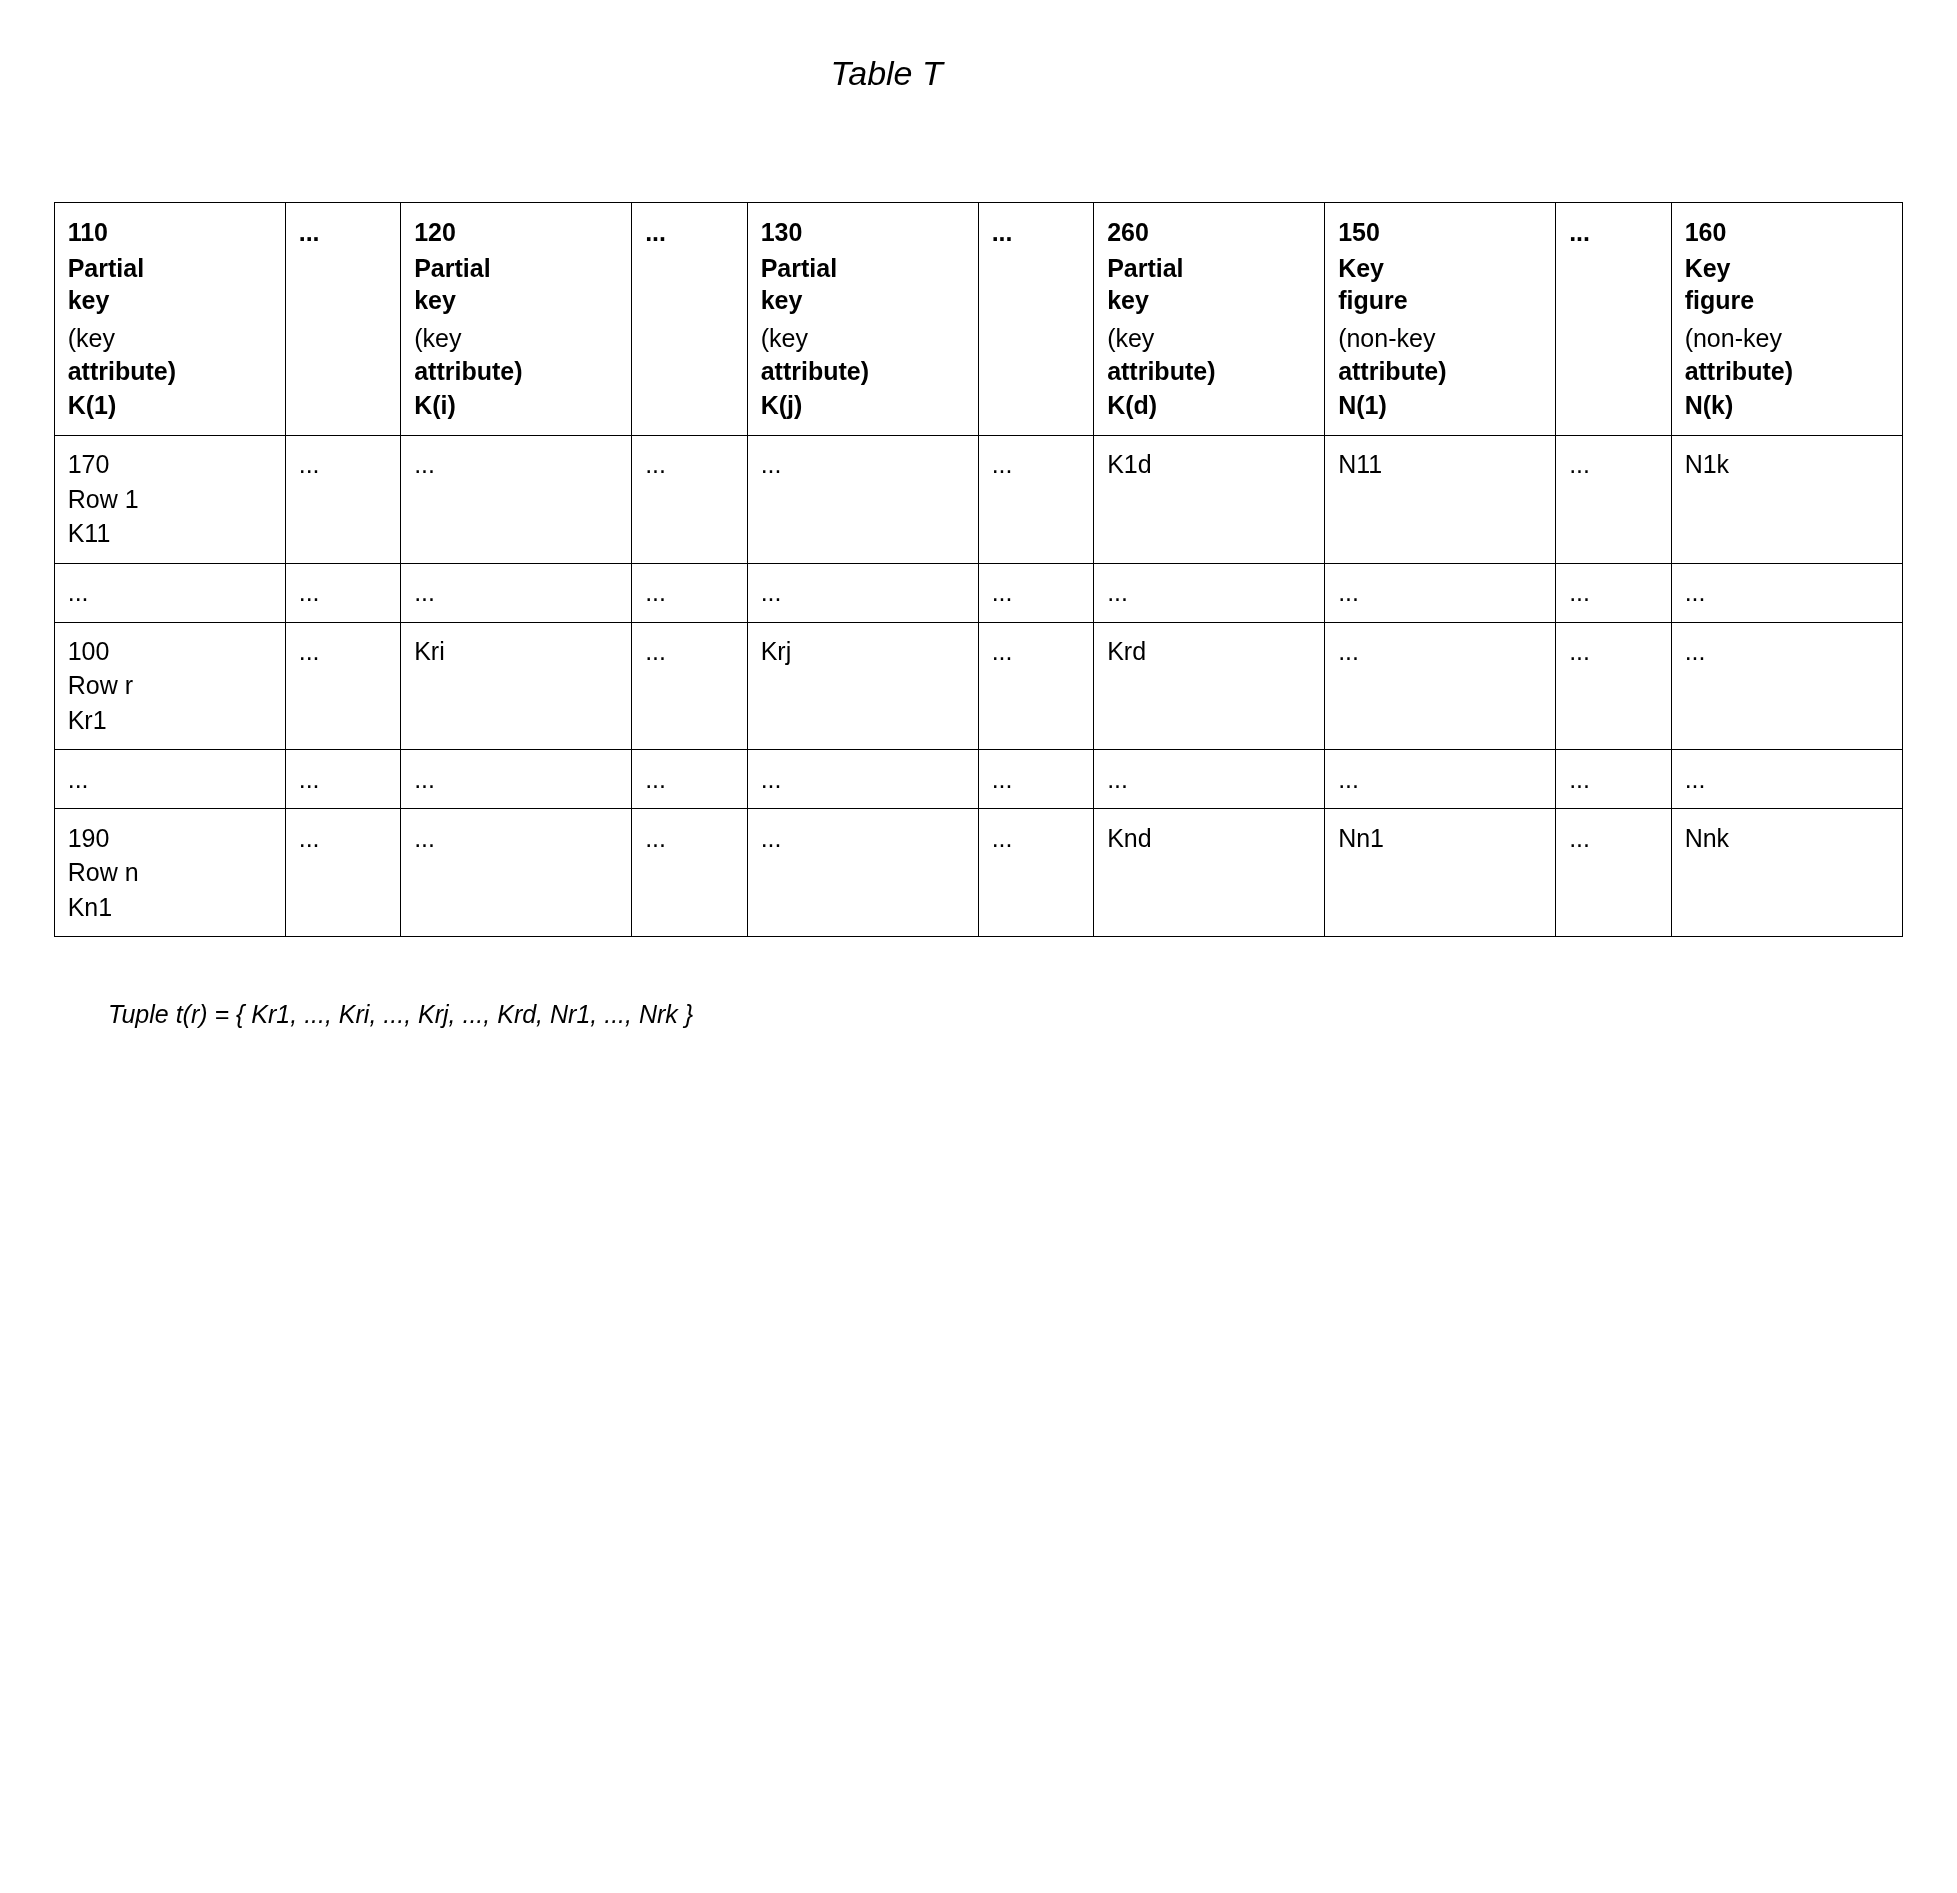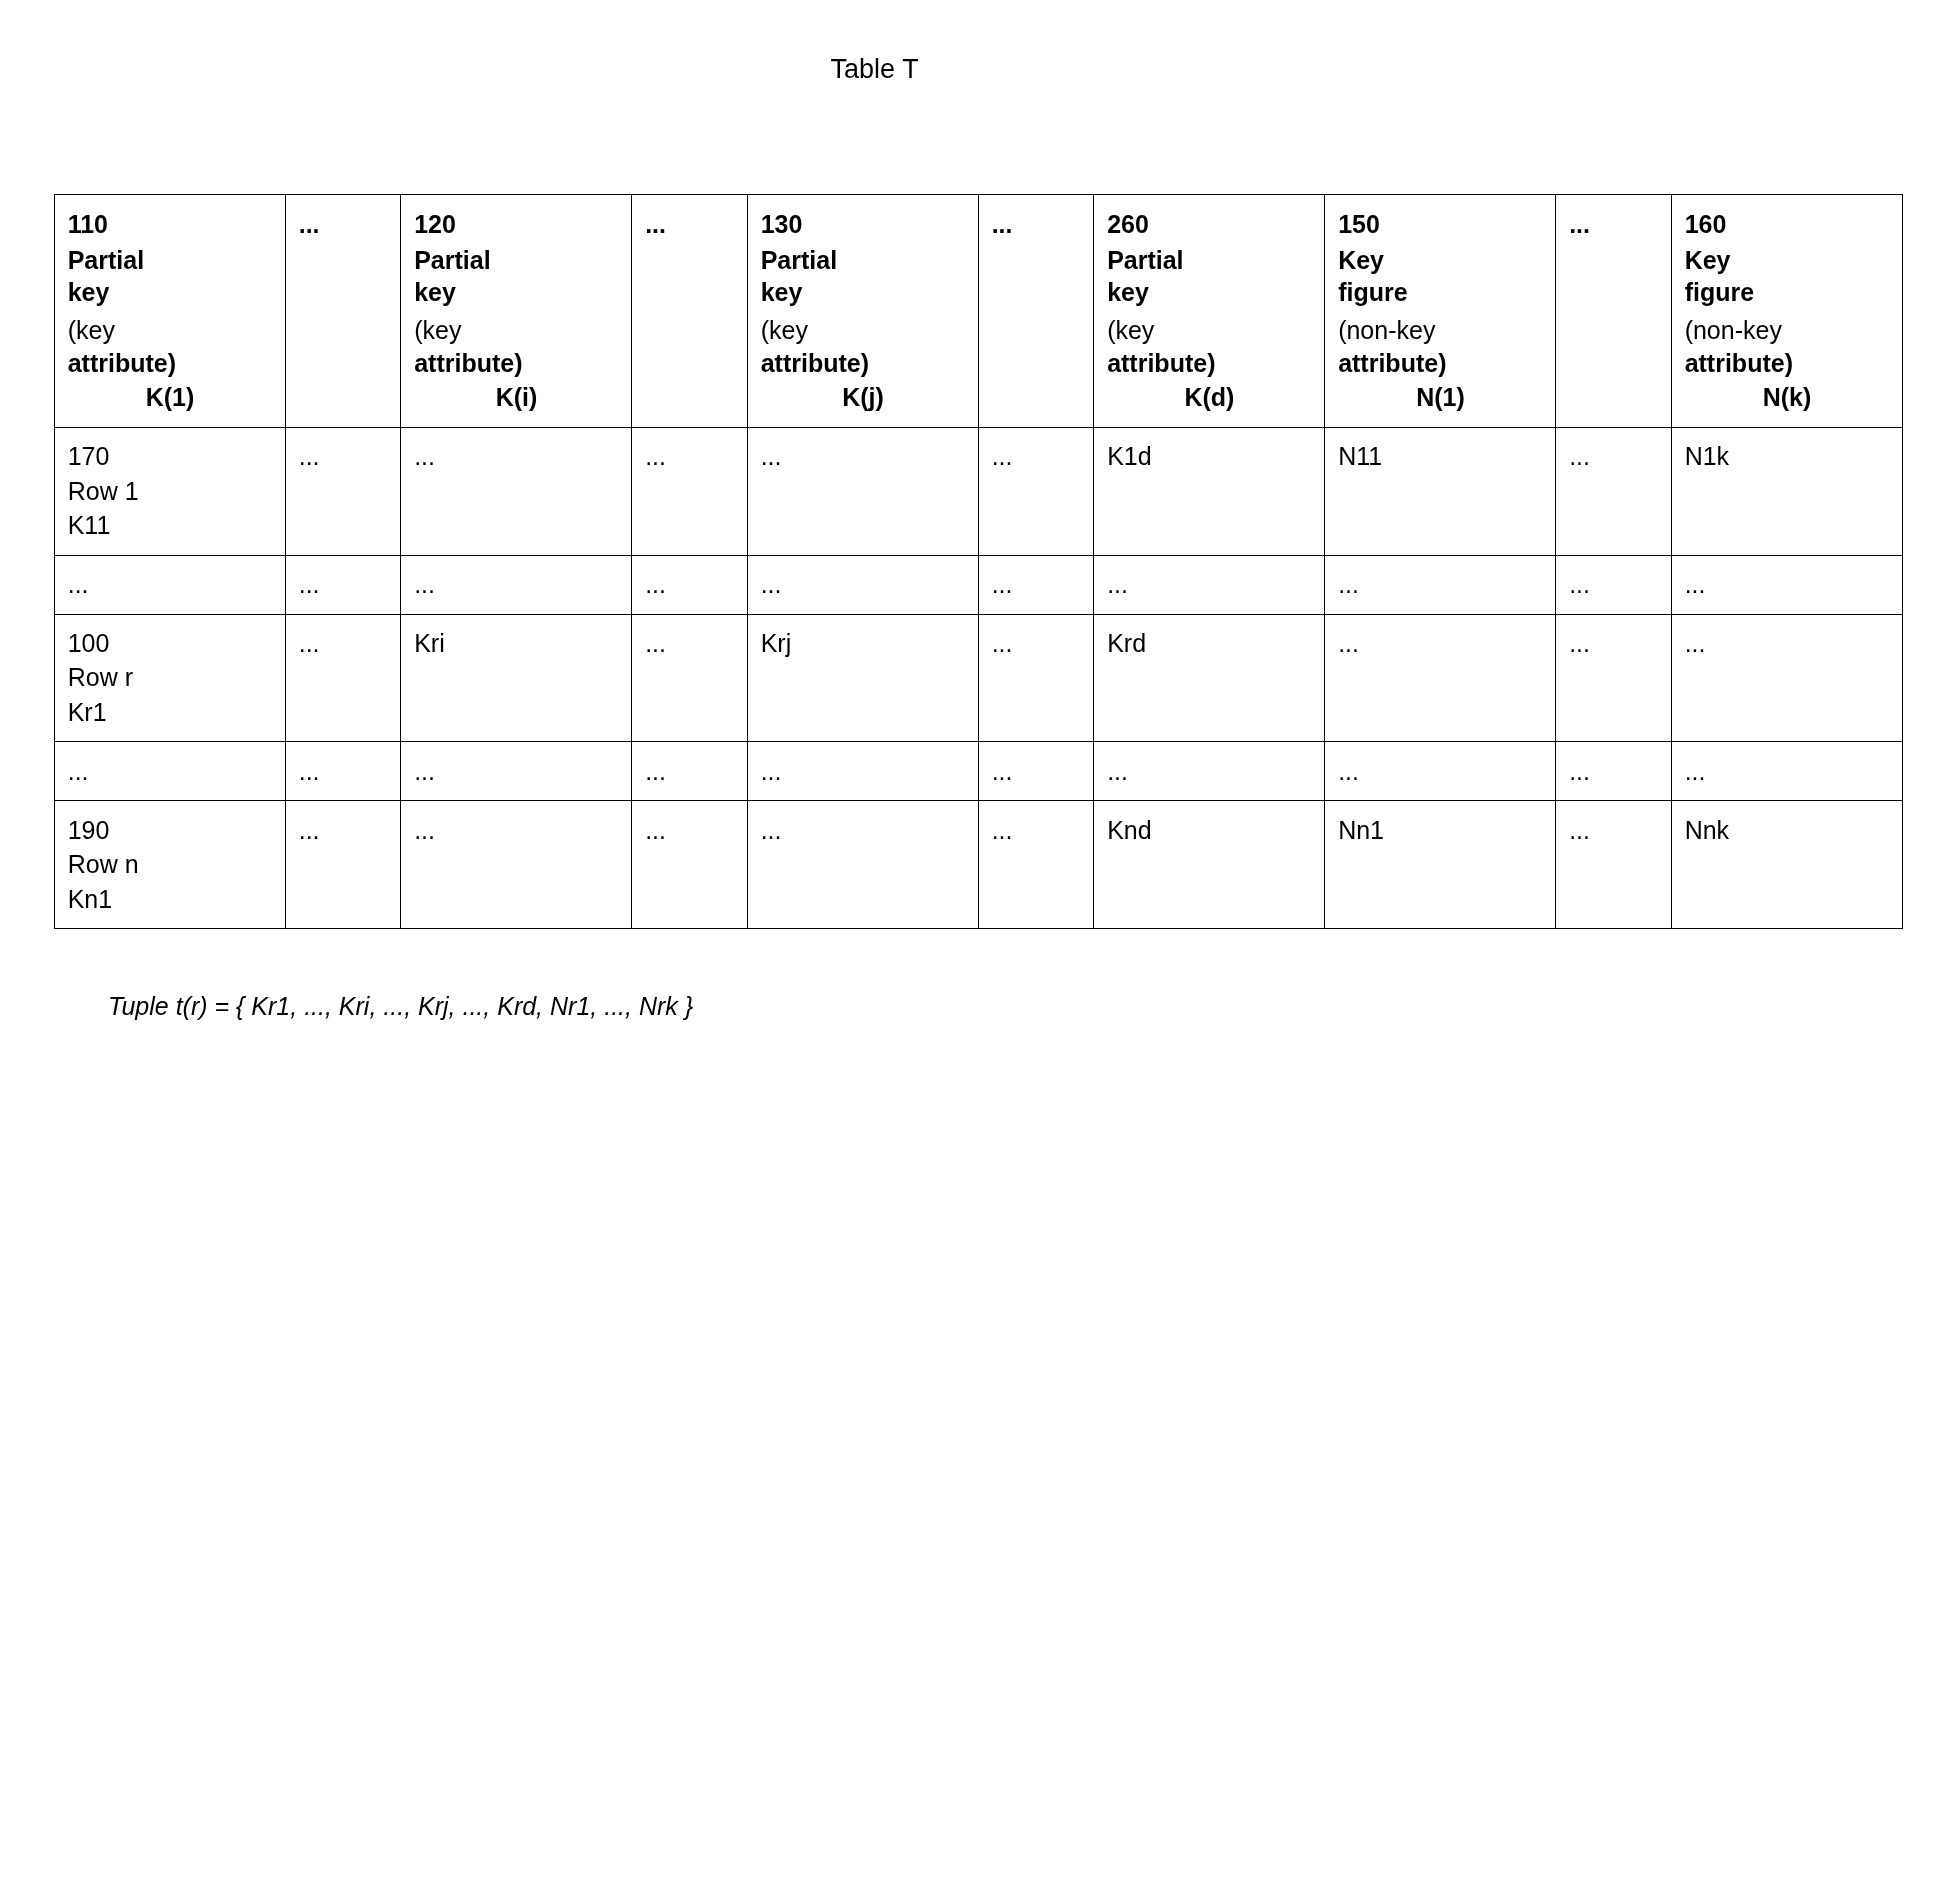--- a/index.html
+++ b/index.html
@@ -11,39 +11,39 @@
       padding: 36px 54px;
       font-size: 25px;
     }
     .header {
       text-align: left;
       margin-left: 42%;
       margin-bottom: 109px;
     }
     .header div { margin: 18px 0; }
     .fig-title { font-weight: bold; font-size: 29px; }
-    .table-title { font-size: 27px; }
+    .table-title { font-size: 34px; font-style: italic; }
     .table-num { font-size: 27px; }
     table {
       border-collapse: collapse;
       width: 100%;
       table-layout: fixed;
     }
     th, td {
       border: 1.8px solid #000;
       padding: 14.5px 12.7px;
       text-align: left;
       vertical-align: top;
       font-weight: normal;
     }
     th { font-weight: normal; }
     .hdr-num { font-weight: bold; display: block; margin-bottom: 7.2px; }
     .hdr-line { display: block; font-weight: bold; margin-bottom: 3.6px; }
     .hdr-attr { display: block; font-weight: normal; margin-top: 9px; margin-bottom: 3.6px; }
-    .hdr-sym { display: block; font-weight: bold; margin-top: 5.4px; text-align: center; }
+    .hdr-sym { display: block; font-weight: bold; margin-top: 5.4px; }
     .row-num { display: block; margin-bottom: 5.4px; }
     .row-lbl { display: block; margin-bottom: 5.4px; }
     .wide { width: 11%; }
     .narrow { width: 5.5%; }
     .footer {
       margin-top: 63px;
       margin-left: 54px;
       font-size: 25px;
       font-style: italic;
     }

